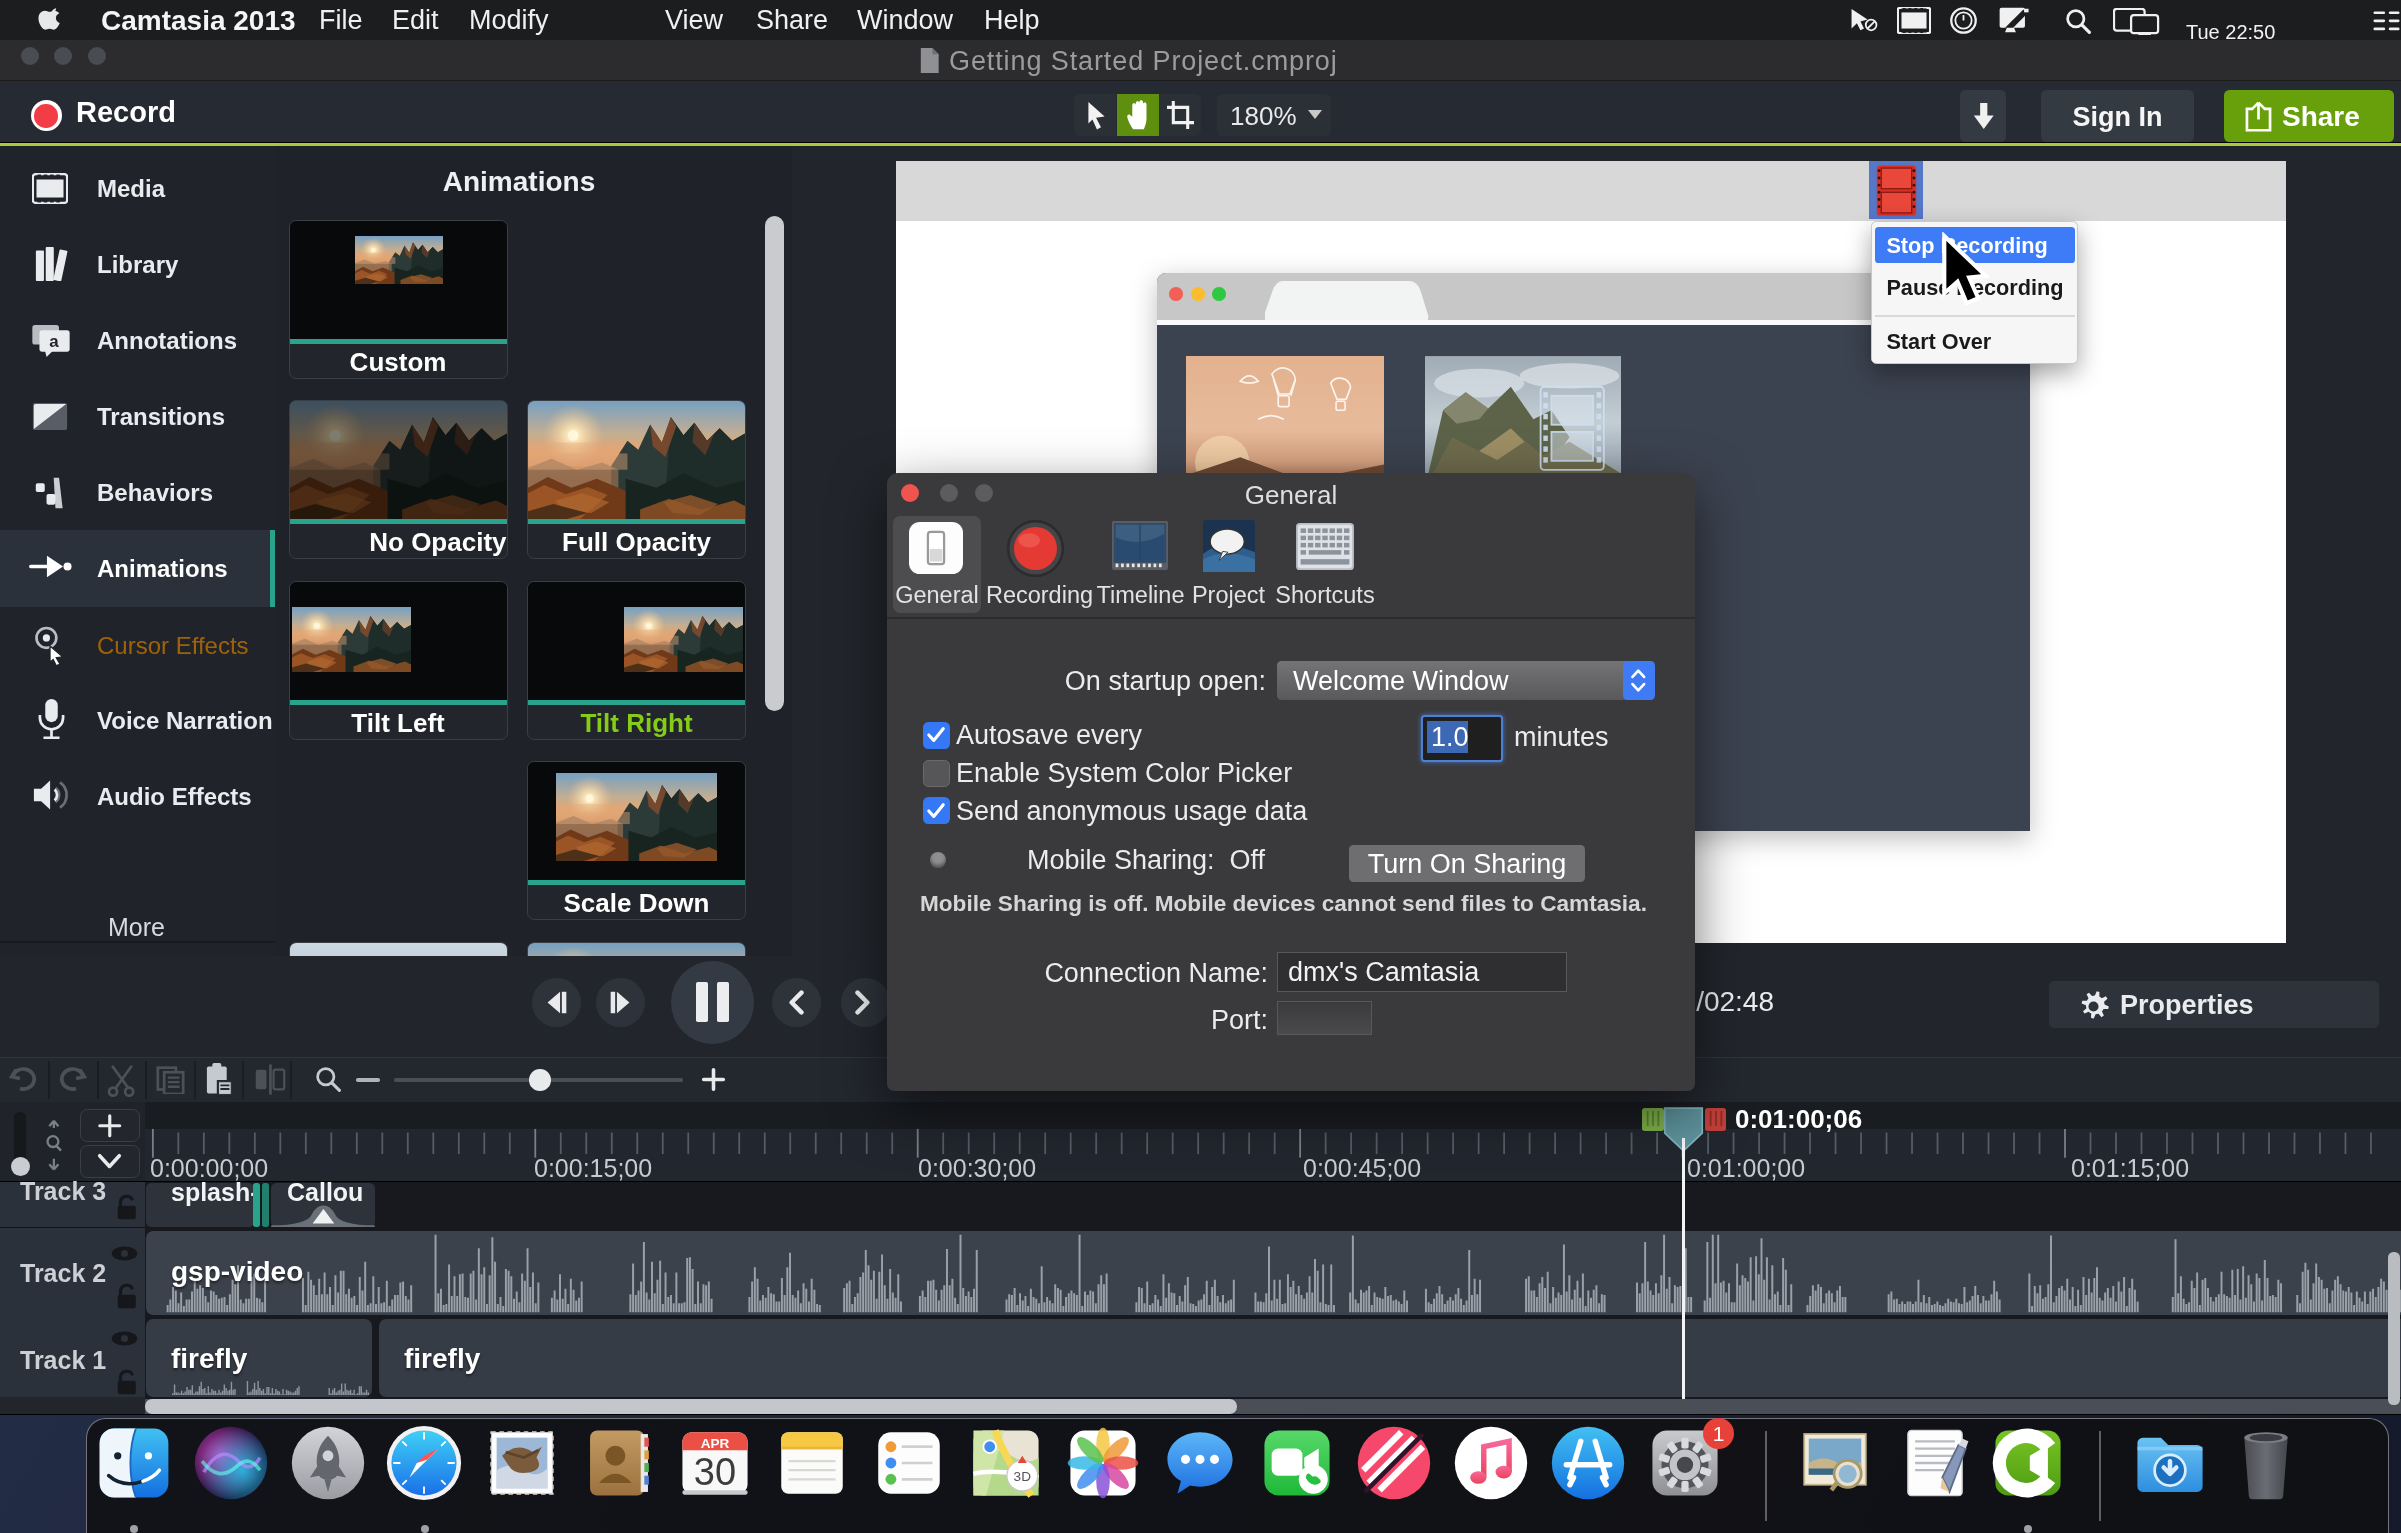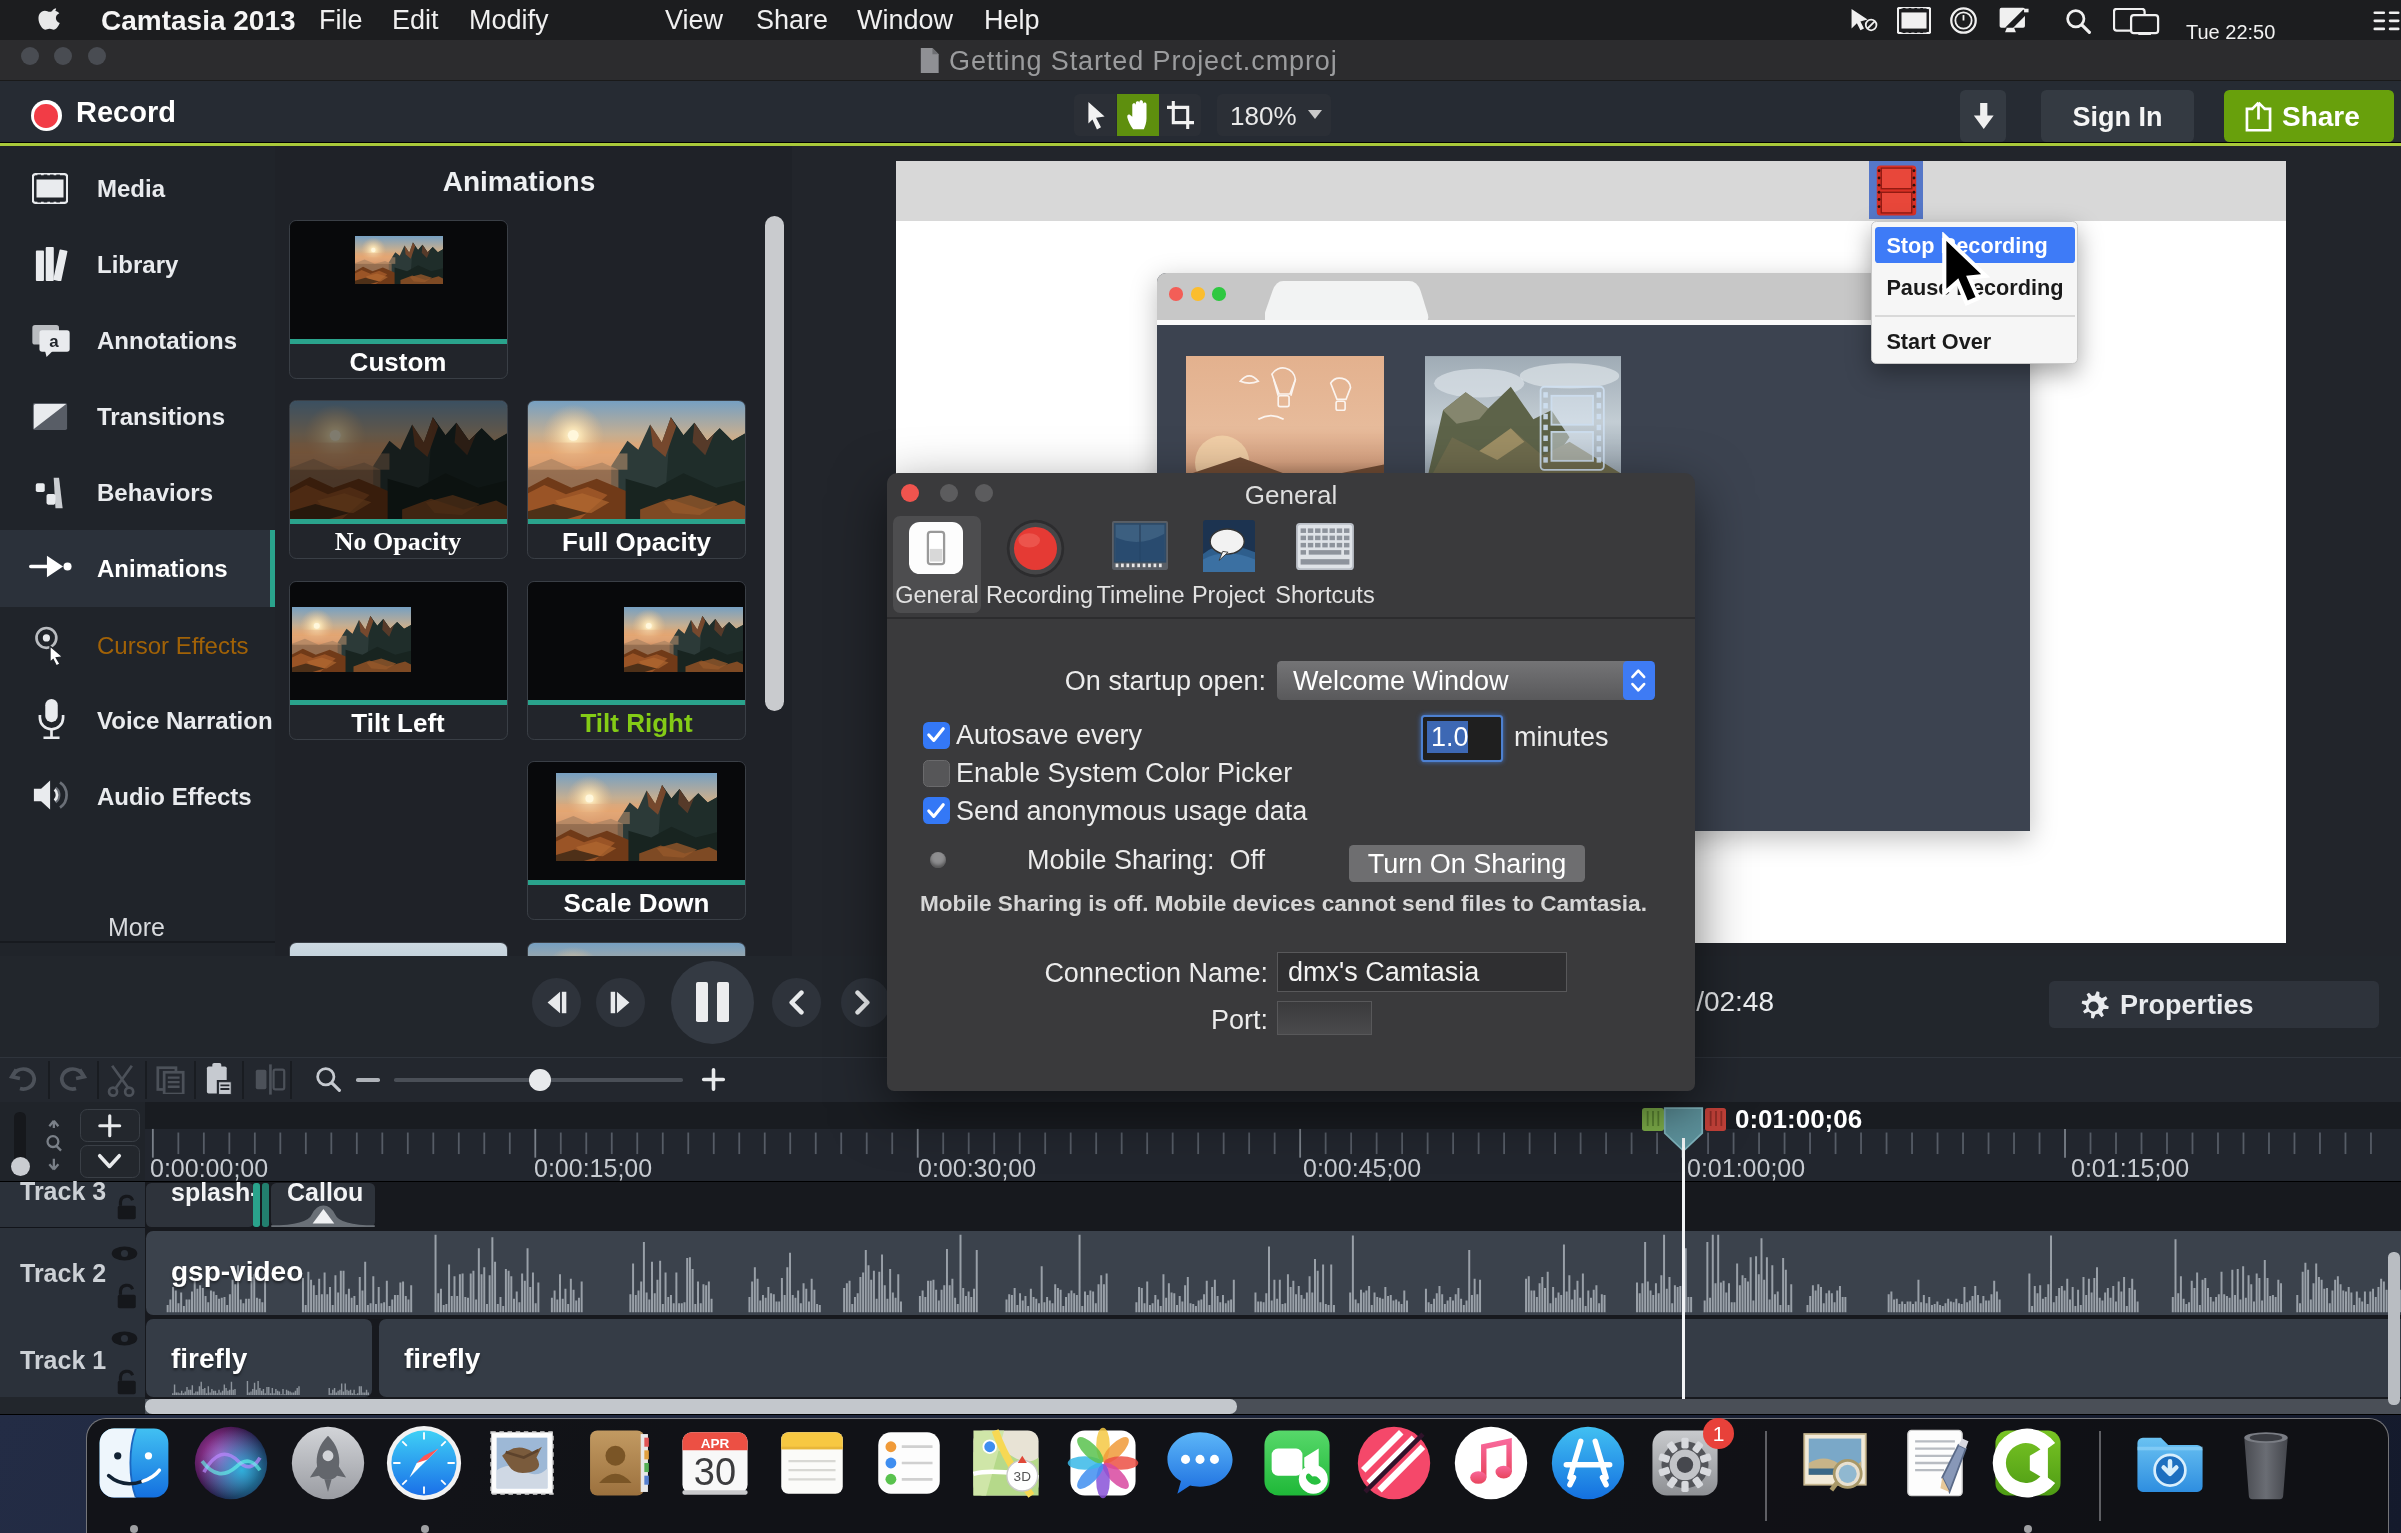--- a/index.html
+++ b/index.html
@@ -243,21 +243,21 @@
       </div>
 <div style="position:absolute;left:0;top:118px;width:217px;height:4.5px;background:#2aa38c;"></div>
 <div style="position:absolute;left:0;top:123px;width:217px;height:34px;line-height:36px;text-align:center;color:#fff;font-size:26px;font-weight:bold;">Custom</div>
 </div>
 
 <div class="abs" style="left:13.5px;top:254px;width:217px;height:157px;background:#22252b;border:1.8px solid #3a3f46;border-radius:7.2px;overflow:hidden;">
 <div style="position:absolute;left:0;top:0;width:217px;height:118px;overflow:hidden;"><svg width="217" height="118" viewBox="0 0 240 131" preserveAspectRatio="xMidYMin slice">
           <use href="#mtscene"></use>
         </svg><div style="position:absolute;left:0;top:0;width:217px;height:118px;background:#000;opacity:.5;"></div></div>
 <div style="position:absolute;left:0;top:118px;width:217px;height:4.5px;background:#2aa38c;"></div>
-<div style="position:absolute;left:0;top:123px;width:217px;height:34px;line-height:36px;text-align:center;color:#fff;font-size:26px;font-weight:bold;font-family:Liberation Serif, serif;">No Opacity</div>
+<div style="position:absolute;left:0;top:123px;width:217px;height:34px;line-height:36px;text-align:right;color:#fff;font-size:26px;font-weight:bold;">No Opacity</div>
 </div>
 <div class="abs" style="left:13.5px;top:435px;width:217px;height:157px;background:#22252b;border:1.8px solid #3a3f46;border-radius:7.2px;overflow:hidden;">
 <div style="position:absolute;left:0;top:0;width:217px;height:118px;background:#08090b;overflow:hidden;">
         <svg width="119" height="65" viewBox="0 0 240 131" preserveAspectRatio="xMidYMin slice" style="position:absolute;left:2.7px;top:25px">
           <use href="#mtscene"></use>
         </svg>
       </div>
 <div style="position:absolute;left:0;top:118px;width:217px;height:4.5px;background:#2aa38c;"></div>
 <div style="position:absolute;left:0;top:123px;width:217px;height:34px;line-height:36px;text-align:center;color:#fff;font-size:26px;font-weight:bold;">Tilt Left</div>
 </div>

